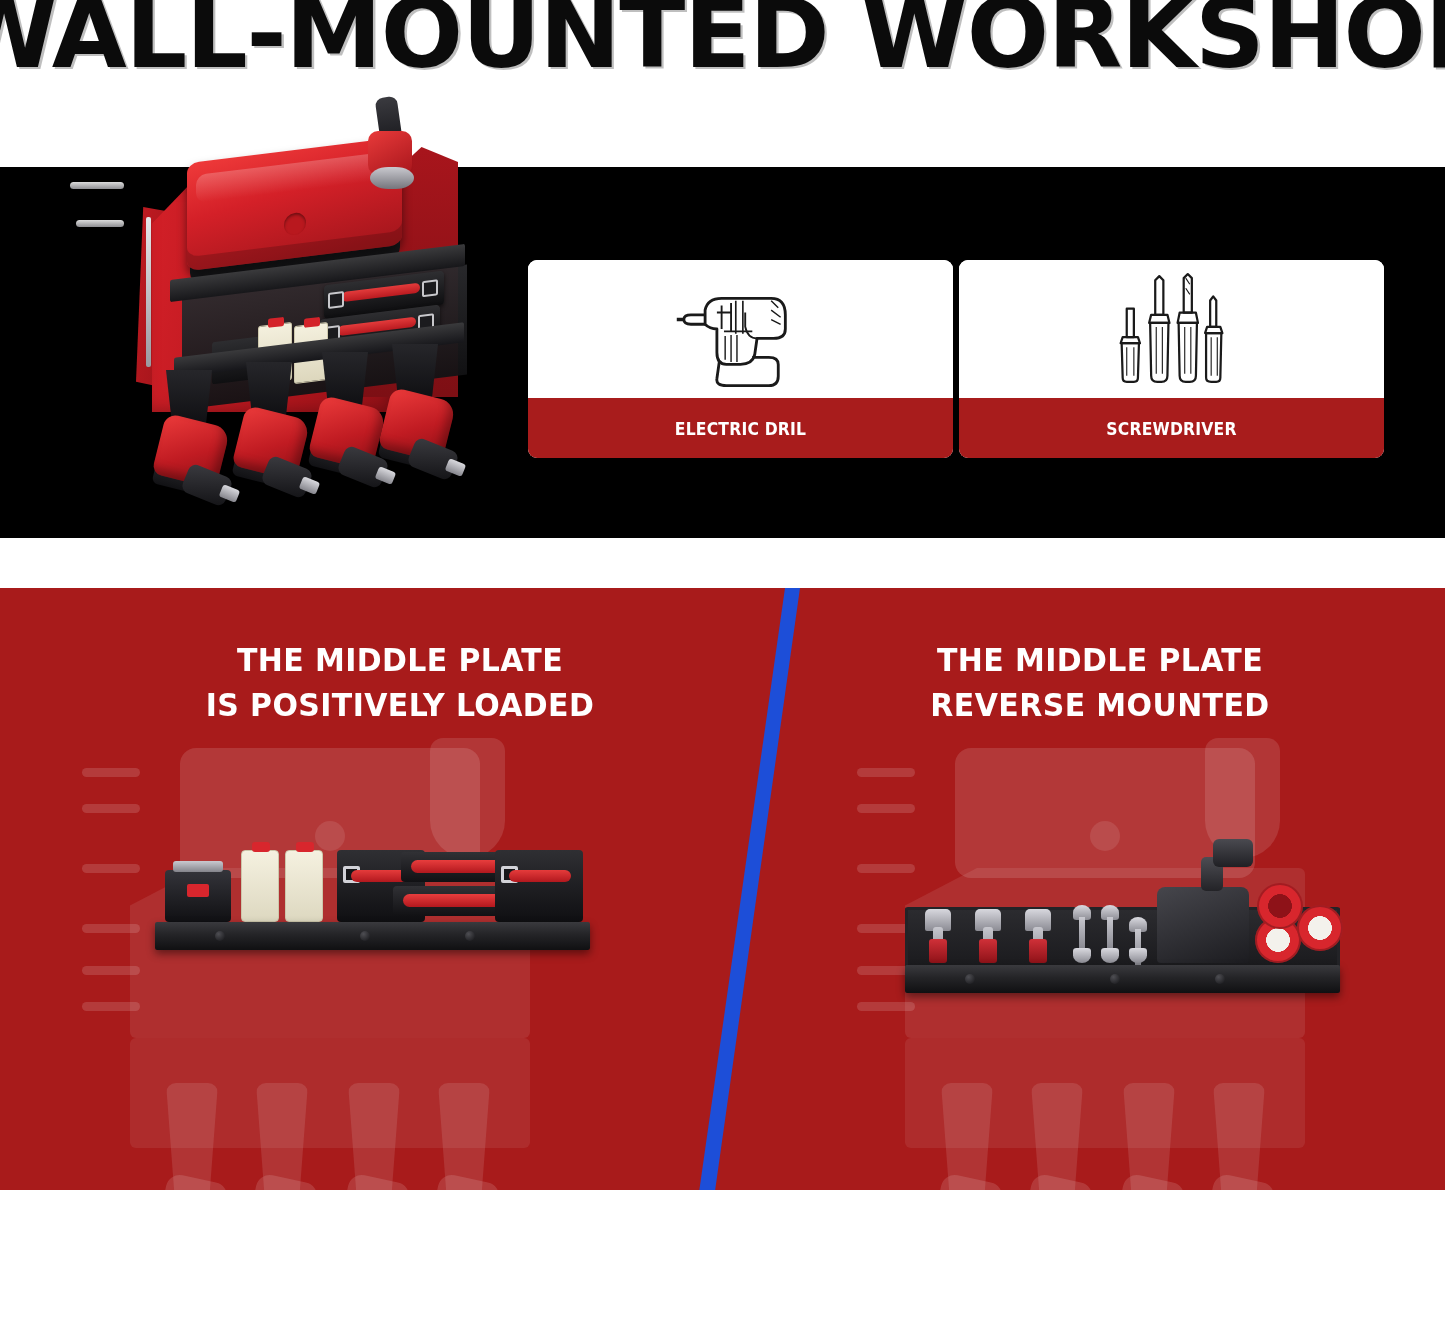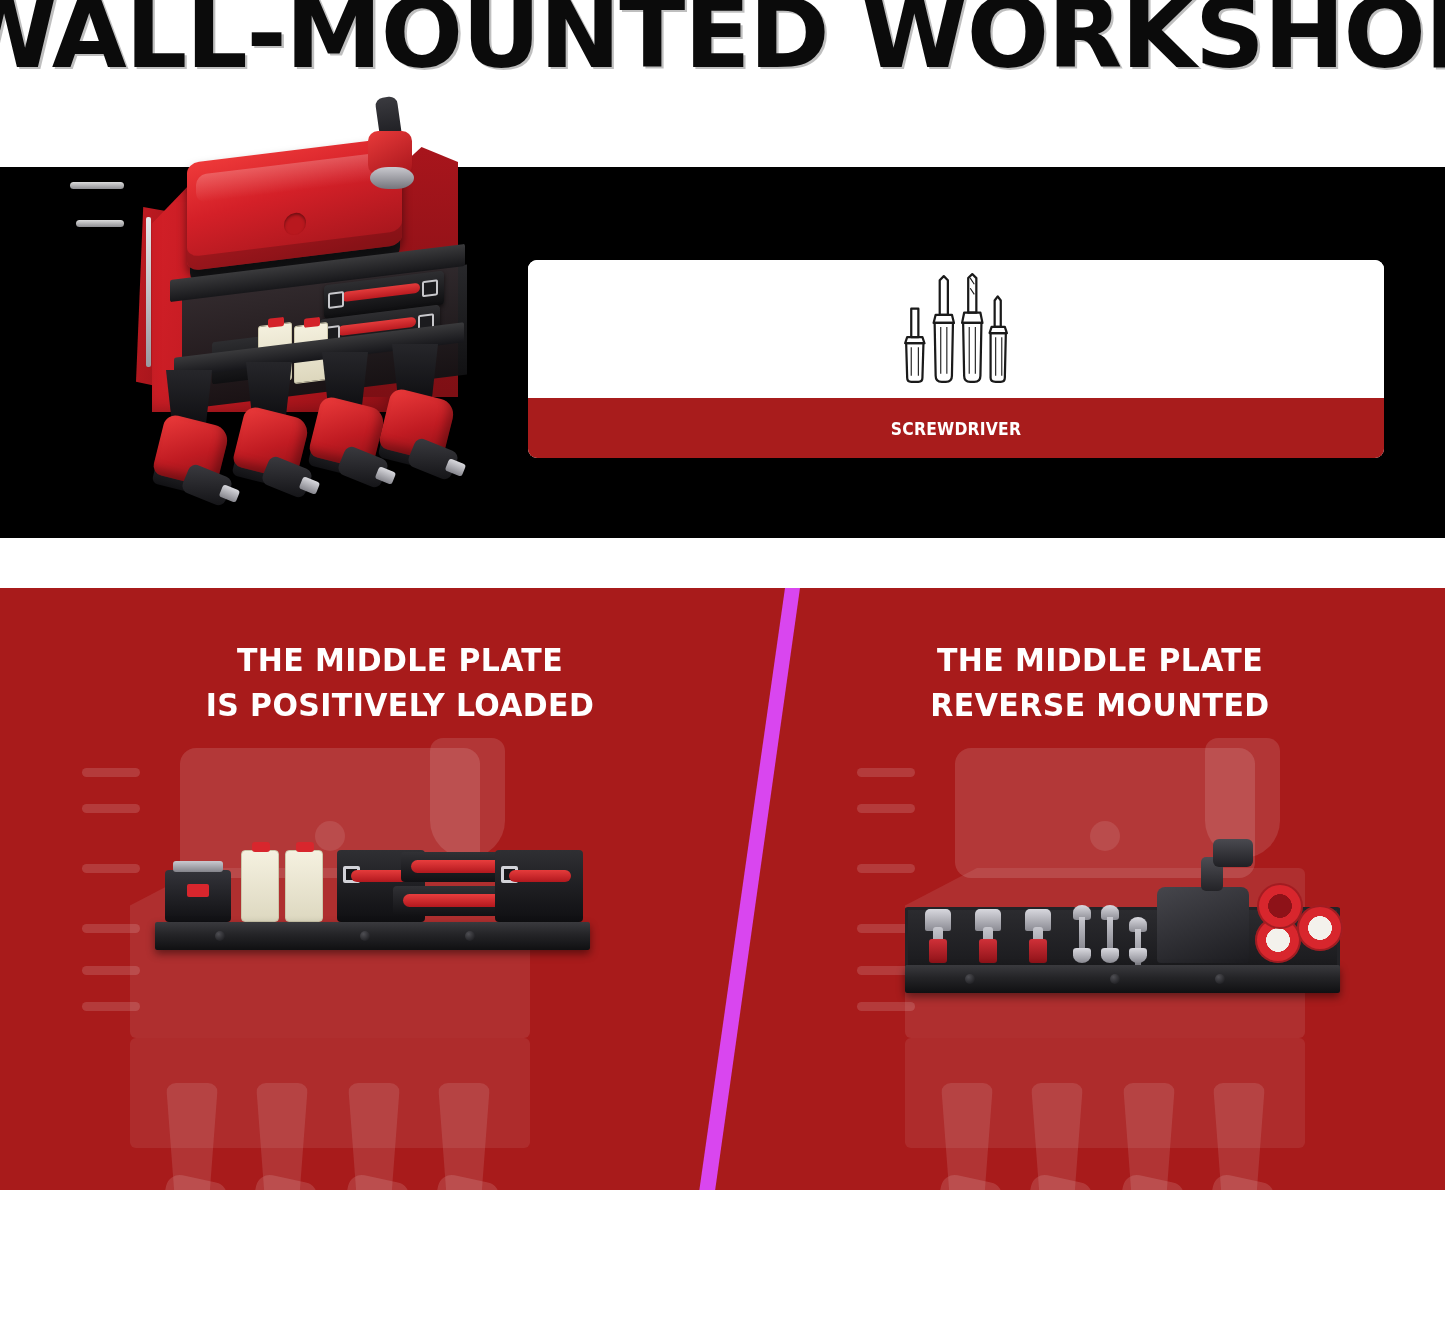--- a/index.html
+++ b/index.html
@@ -125,21 +125,21 @@
   .card-label { background:#A81C1C; color:#fff; min-height:62px;
        display:flex; align-items:center; justify-content:center; text-align:center;
        padding:4px 5px; line-height:1.08;
        font-family:"Liberation Sans Narrow","DejaVu Sans Condensed","Liberation Sans",sans-serif;
        font-weight:bold; font-size:17px; letter-spacing:.2px;
        transform:scaleX(1.02); }
   .card-label.two { min-height:72px; }
 
   
   .compare { position:absolute; left:0; top:588px; width:1445px; height:602px;
-             overflow:hidden; background:#d946ef; }
+             overflow:hidden; background:#1d4ed8; }
   .half { position:absolute; top:0; height:738px; background:#A81B1B; }
   .half.left  { left:0;   width:800px;
       clip-path:polygon(0 0, 785px 0, 680px 738px, 0 738px); }
   .half.right { left:650px; width:795px;
       clip-path:polygon(150px 0, 795px 0, 795px 738px, 46px 738px); }
 
   .head { position:absolute; top:50px; color:#ffffff; text-align:center;
       font-family:"Liberation Sans Narrow","DejaVu Sans Condensed","Liberation Sans",sans-serif;
       font-weight:bold; font-size:32px; line-height:1.42; letter-spacing:.4px;
       transform:scaleX(1.04); }
@@ -322,20 +322,39 @@
         <div class="hang"></div>
         <div class="bat"></div>
         <div class="body"></div>
         <div class="chuck"></div>
       </div>
     </div>
 
     <div class="cards" style="top:0;left:0;position:absolute;transform:translate(528px,93px);">
 
 
+      <div class="card">
+        <div class="card-icon">
+          <svg viewBox="0 0 120 100" fill="none" stroke="#1a1a1a" stroke-width="2.4" stroke-linejoin="round">
+            <path d="M30 34 Q32 24 44 24 L86 24 Q98 24 98 38 L98 50 Q98 58 88 58 L74 58 L72 72 Q70 80 60 80 L48 80 Q40 80 40 70 L40 50 Q34 50 30 46 Z"></path>
+            <path d="M30 38 L18 38 Q12 38 12 42 Q12 46 18 46 L30 46"></path>
+            <path d="M12 42 L6 42" stroke-width="3"></path>
+            <path d="M40 36 L52 36 M44 30 L44 50 M52 28 L52 52" stroke-width="1.6"></path>
+            <path d="M56 26 L56 54 M62 26 L62 54" stroke-width="1.4"></path>
+            <path d="M74 58 Q66 58 64 48 L64 36" stroke-width="1.6"></path>
+            <path d="M46 52 L70 52" stroke-width="1.4"></path>
+            <path d="M47 56 L47 76 M52 55 L52 78 M57 55 L57 78" stroke-width="1.2"></path>
+            <path d="M42 78 L40 92 Q39 98 48 98 L84 98 Q92 98 92 90 L92 80 Q92 74 84 74 L70 74"></path>
+            <path d="M86 26 L92 32 M86 34 L94 40 M86 42 L94 46" stroke-width="1.2"></path>
+          </svg>
+        </div>
+        <div class="card-label">
+          <span>ELECTRIC DRIL</span>
+        </div>
+      </div>
 
 
 
       <div class="card">
         <div class="card-icon">
           <svg viewBox="0 0 120 116" fill="none" stroke="#1a1a1a" stroke-width="2.2" stroke-linejoin="round">
             <g>
               <rect x="16" y="38" width="7" height="28"></rect>
               <path d="M12 66 L27 66 L29 72 L10 72 Z"></path>
               <path d="M11 72 L28 72 L27 106 Q27 110 23 110 L16 110 Q12 110 12 106 Z"></path>

